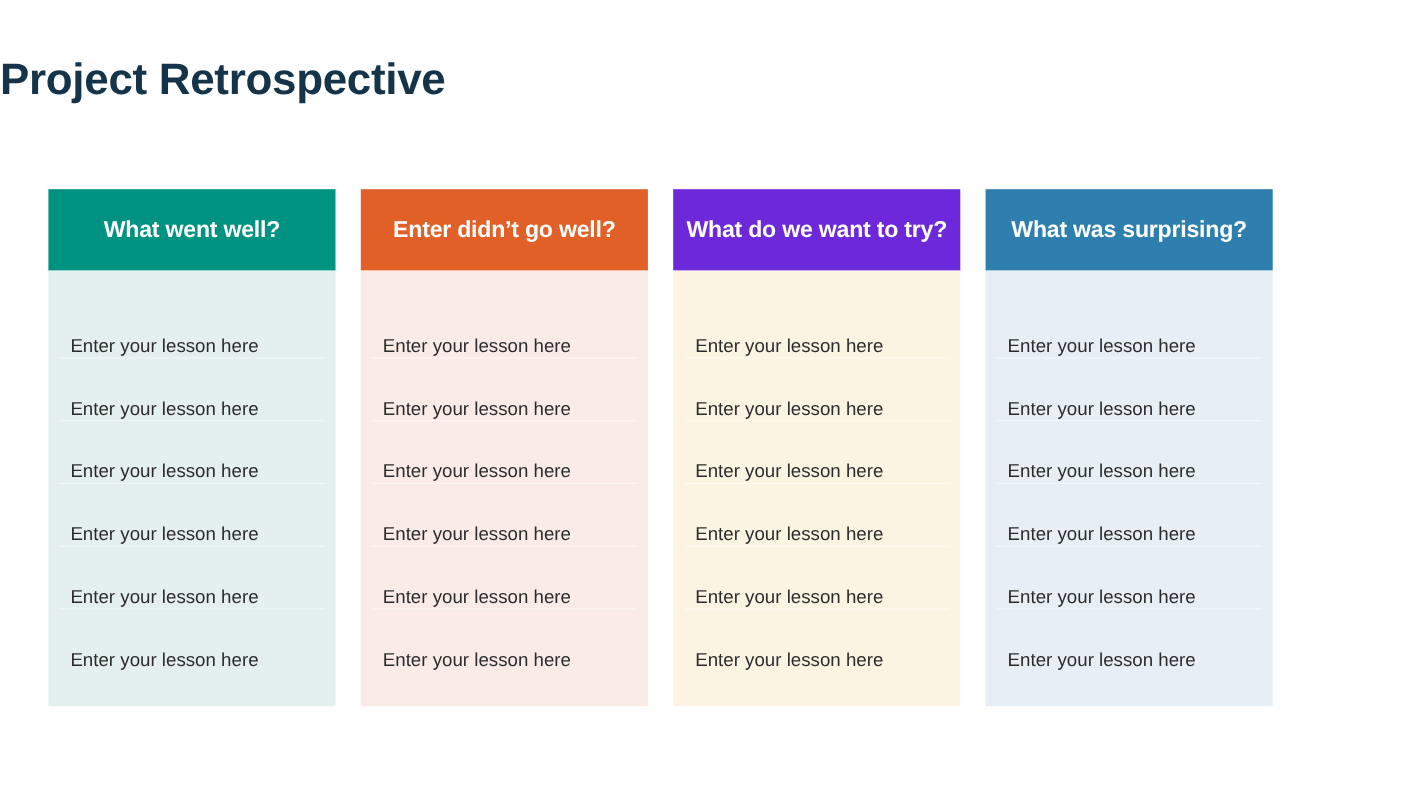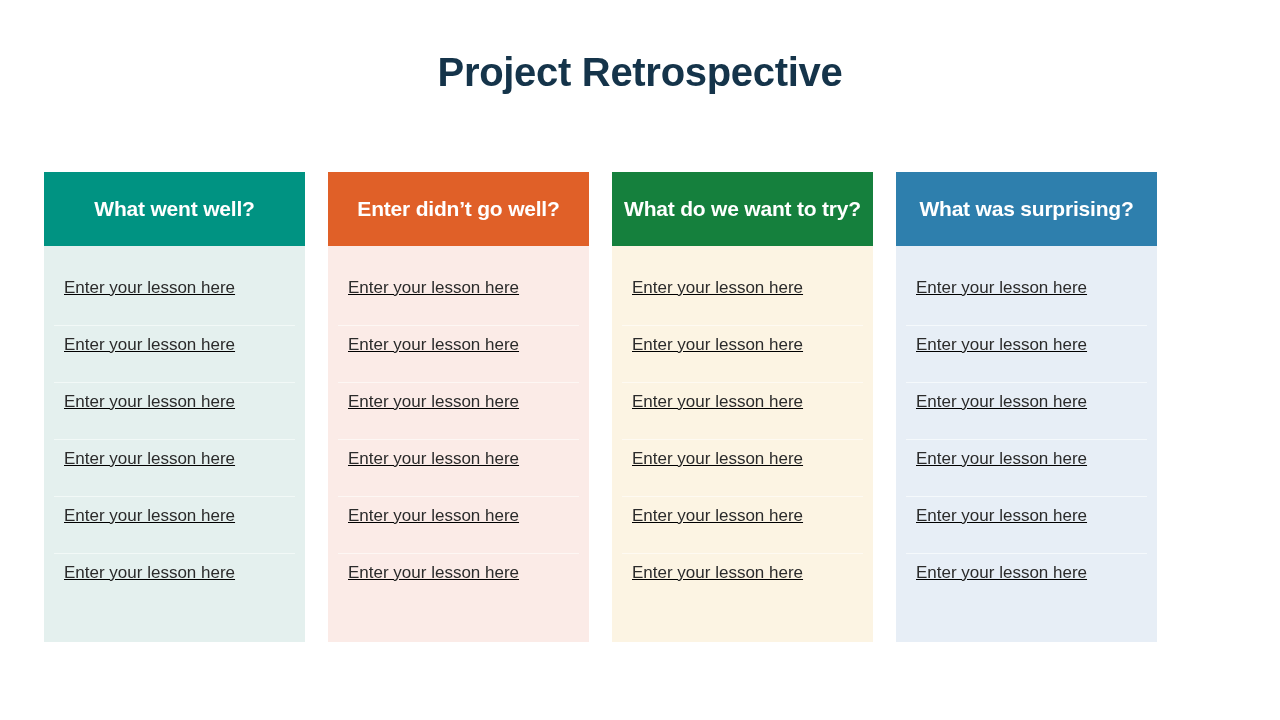--- a/index.html
+++ b/index.html
@@ -17,21 +17,20 @@
     position: relative;
     width: 1280px;
     height: 720px;
     background: #ffffff;
   }
   .page-title {
     position: absolute;
     top: 46px;
     left: 0;
     width: 1280px;
-    text-align: center;
     font-size: 40px;
     font-weight: bold;
     color: #15344a;
     letter-spacing: -0.3px;
     line-height: 52px;
   }
   .board {
     position: absolute;
     top: 172px;
     left: 44px;
@@ -60,24 +59,23 @@
   }
   .col-body {
     flex: 1;
     padding-top: 23px;
     box-sizing: border-box;
   }
   .lesson-row {
     height: 57px;
     box-sizing: border-box;
     display: flex;
-    align-items: flex-start;
+    align-items: flex-end;
     padding: 8px 20px 0 20px;
     position: relative;
-    text-decoration: underline;
   }
   .lesson-row .divider {
     position: absolute;
     left: 10px;
     right: 10px;
     bottom: 0;
     height: 1px;
   }
   .lesson-row:last-child .divider {
     display: none;
@@ -93,21 +91,21 @@
   .col-1 .col-header { background: #009382; }
   .col-1 .col-body   { background: #e4f0ee; }
   .col-1 .divider    { background: #f2f9f7; }
 
   
   .col-2 .col-header { background: #e06028; }
   .col-2 .col-body   { background: #fbebe7; }
   .col-2 .divider    { background: #fdf7f4; }
 
   
-  .col-3 .col-header { background: #15803d; }
+  .col-3 .col-header { background: #6d28d9; }
   .col-3 .col-body   { background: #fcf4e3; }
   .col-3 .divider    { background: #fefaf2; }
 
   
   .col-4 .col-header { background: #2e7fad; text-align: center; }
   .col-4 .col-body   { background: #e7eef6; }
   .col-4 .divider    { background: #f5f9fc; }
 </style>
 </head>
 <body>

